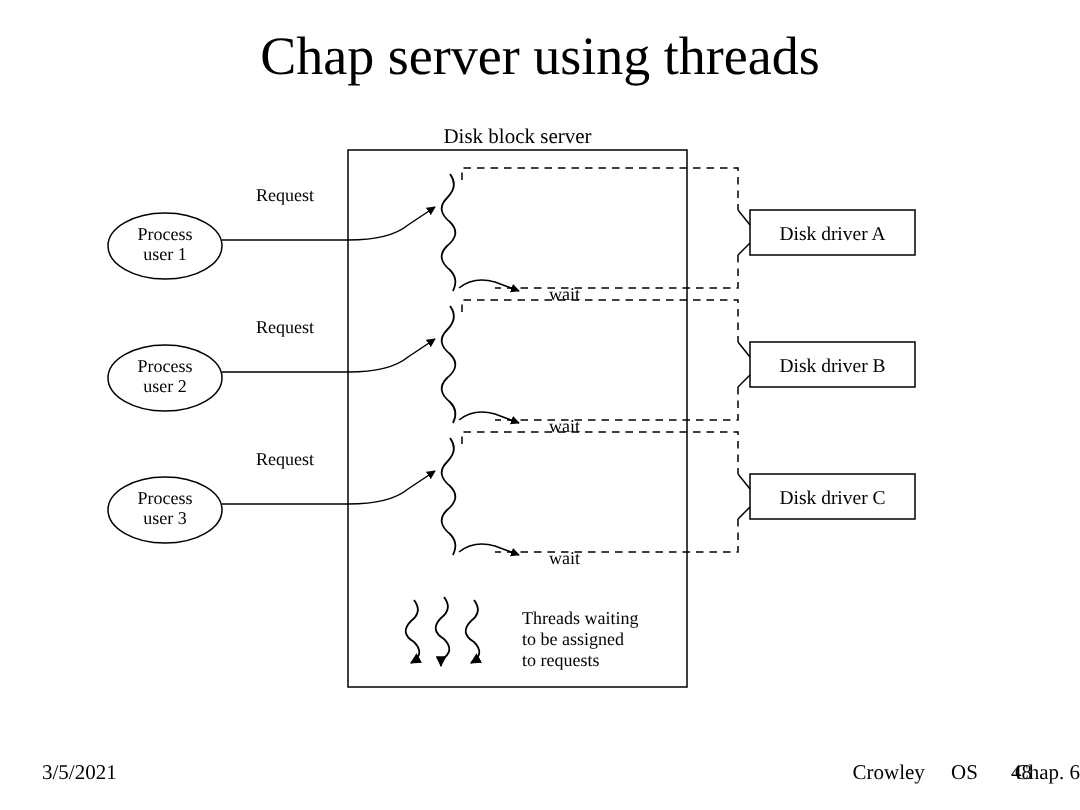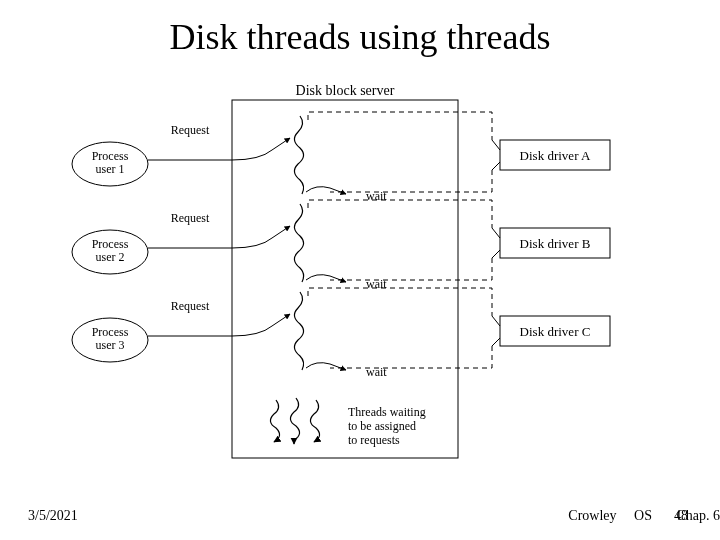--- a/index.html
+++ b/index.html
@@ -8,21 +8,21 @@
   .footer{position:absolute;bottom:16px;left:0;right:0;font-size:14px}
   .footer .date{position:absolute;left:28px;bottom:0}
   .footer .center{position:absolute;left:0;right:0;text-align:right;bottom:0}
   .footer .page{position:absolute;right:32px;bottom:0}
   svg{position:absolute;left:0;top:0}
   text{font-family:"Times New Roman",Times,serif}
 </style>
 </head>
 <body>
 
-<div class="title">Disk threads using threads</div>
+<div class="title">Chap server using threads</div>
 
 <svg width="720" height="540" viewBox="0 0 720 540">
   <defs>
     <marker id="arr" viewBox="0 0 10 10" refX="9" refY="5" markerWidth="6" markerHeight="6" orient="auto-start-reverse">
       <path d="M0 0 L10 5 L0 10 z" fill="#000"></path>
     </marker>
   </defs>
 
   <text x="345" y="95" text-anchor="middle" font-size="14">Disk block server</text>
   <rect x="232" y="100" width="226" height="358" fill="none" stroke="#000" stroke-width="1"></rect>

